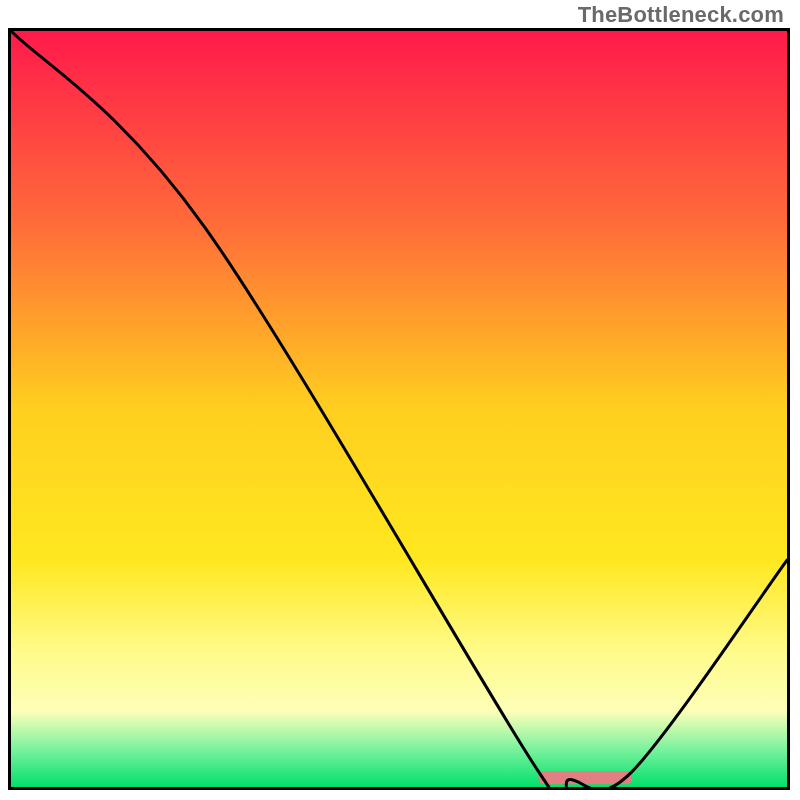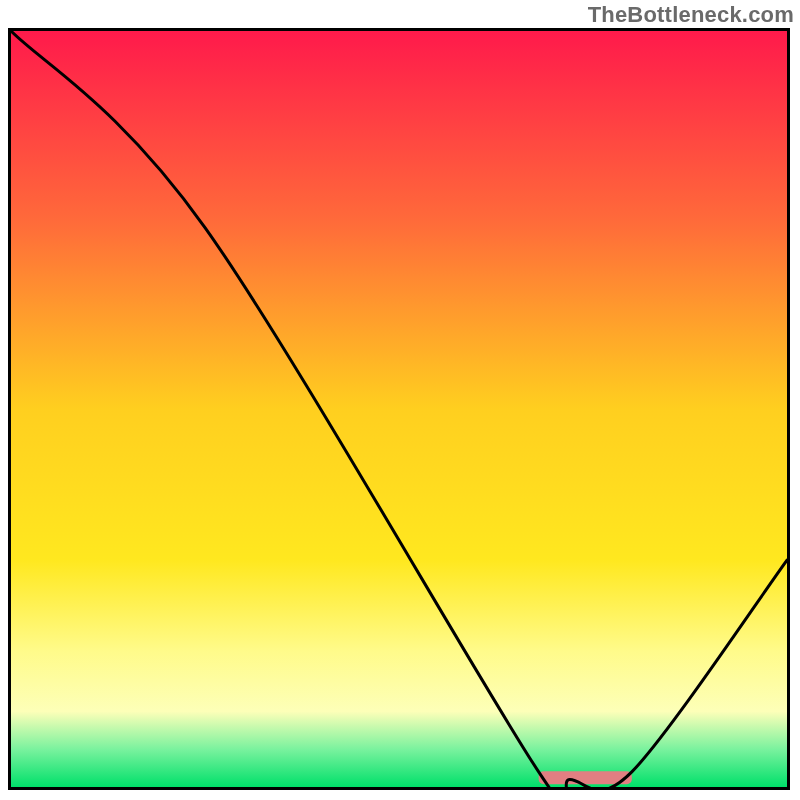--- a/index.html
+++ b/index.html
@@ -12,21 +12,21 @@
     font-family: Arial, Helvetica, sans-serif;
   }
   .container {
     position: relative;
     width: 800px;
     height: 800px;
   }
   .watermark {
     position: absolute;
     top: 2px;
-    right: 6px;
+    right: 16px;
     font-size: 22px;
     font-weight: bold;
     color: #6a6a6a;
     letter-spacing: 0.2px;
     z-index: 10;
   }
   .plot-frame {
     position: absolute;
     left: 8px;
     top: 28px;

